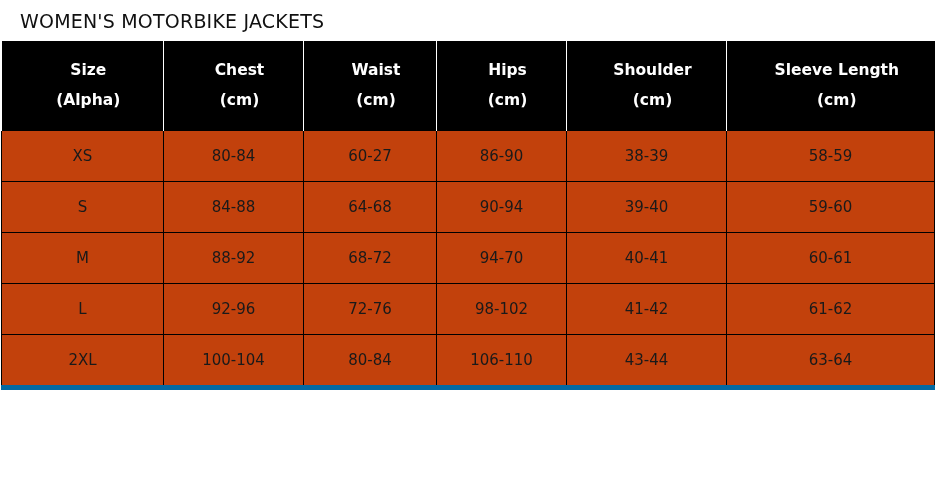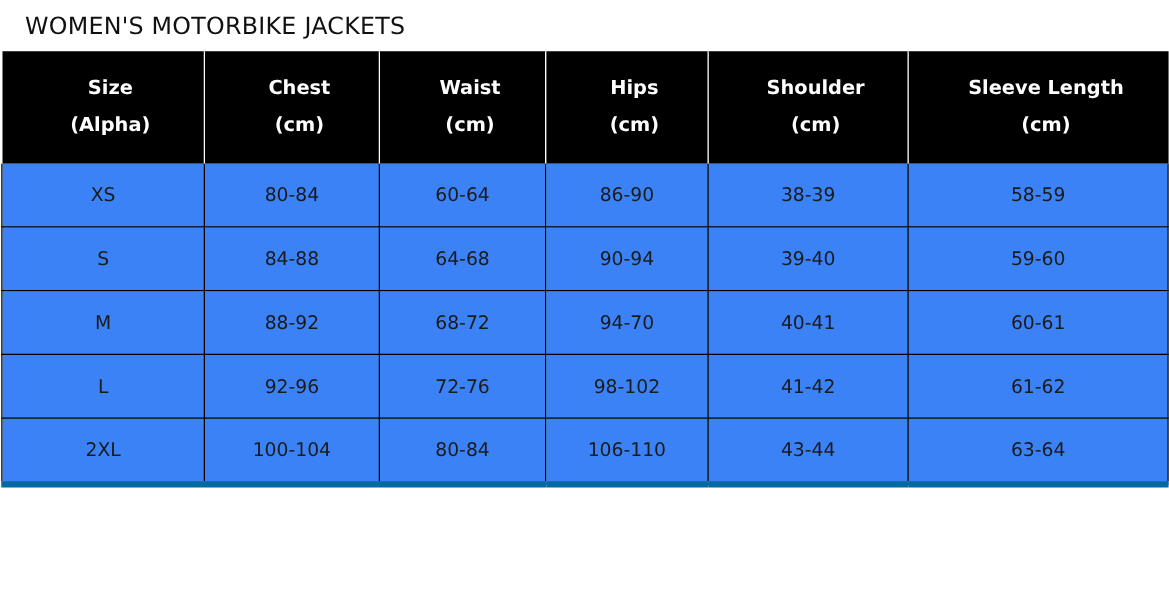--- a/index.html
+++ b/index.html
@@ -56,21 +56,21 @@
   table.size-chart th:last-child {
     border-right: none;
   }
   table.size-chart th .hdr-line1 {
     display: block;
   }
   table.size-chart th .hdr-line2 {
     display: block;
   }
   table.size-chart td {
-    background: #3b82f6;
+    background: #c2410c;
     color: #1a1a1a;
     font-size: 15px;
     text-align: center;
     vertical-align: middle;
     height: 50px;
     padding: 0 4px;
     border-right: 1px solid #000000;
     border-bottom: 1px solid #000000;
   }
   table.size-chart tbody tr:last-child td {
@@ -131,21 +131,21 @@
           <th>
             <span class="hdr-line1">Sleeve Length</span>
             <span class="hdr-line2">(cm)</span>
           </th>
         </tr>
       </thead>
       <tbody>
         <tr>
           <td>XS</td>
           <td>80-84</td>
-          <td>60-64</td>
+          <td>60-27</td>
           <td>86-90</td>
           <td>38-39</td>
           <td>58-59</td>
         </tr>
         <tr>
           <td>S</td>
           <td>84-88</td>
           <td>64-68</td>
           <td>90-94</td>
           <td>39-40</td>

